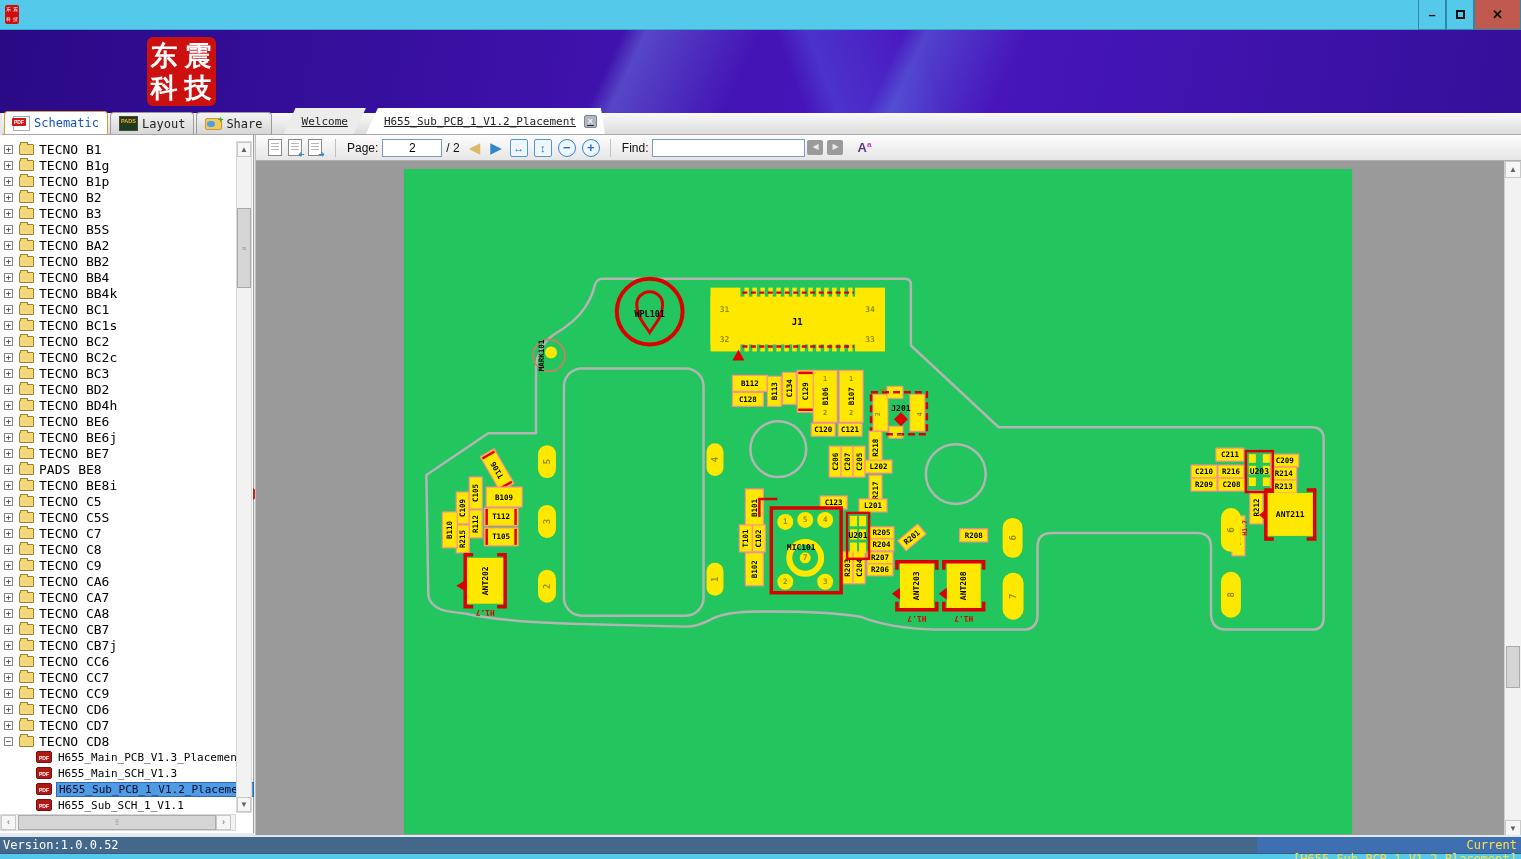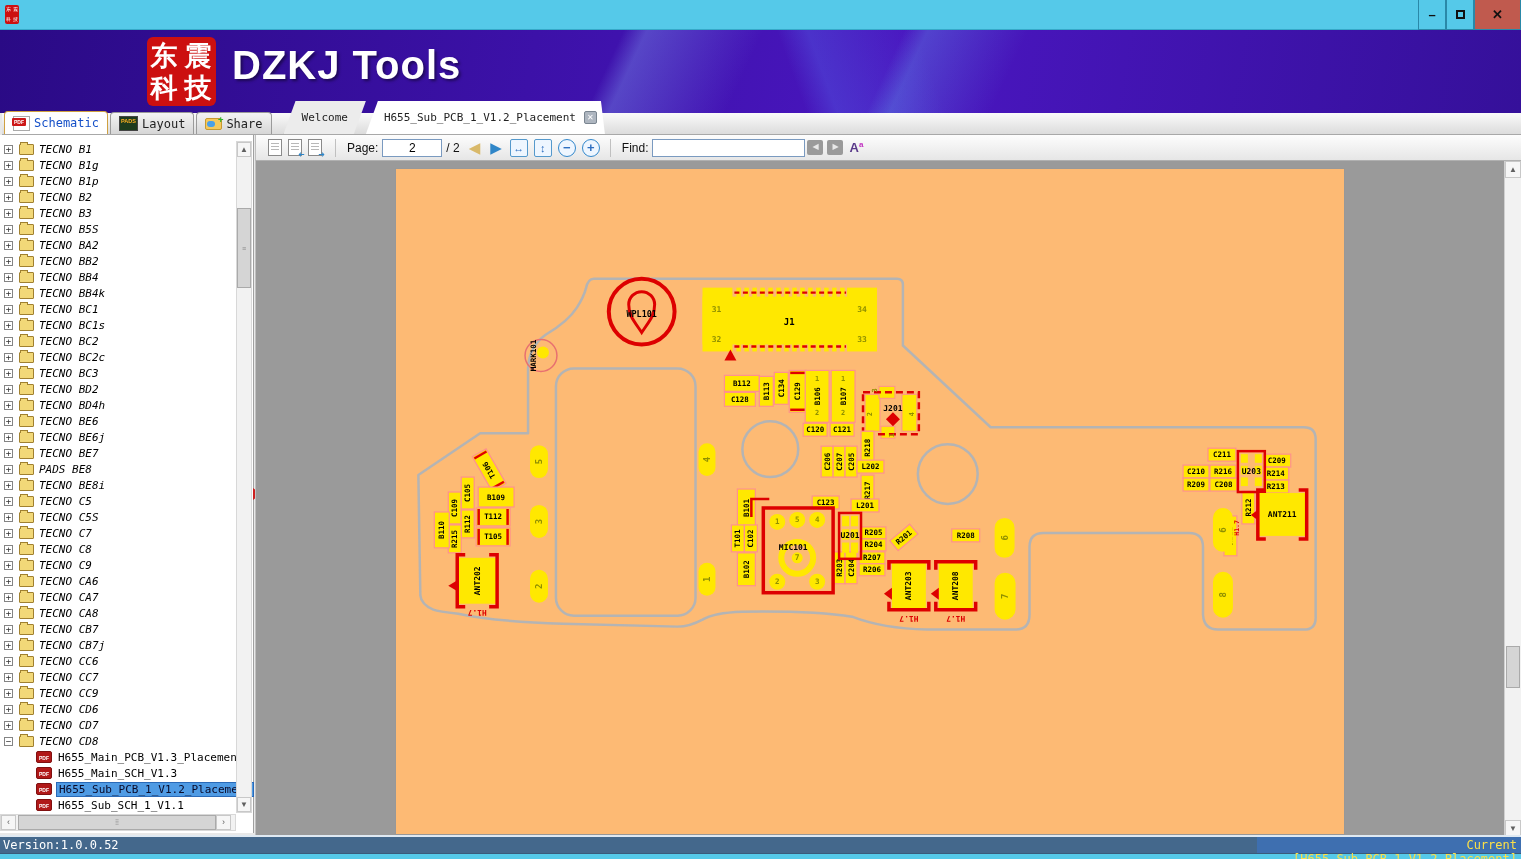--- a/index.html
+++ b/index.html
@@ -43,36 +43,36 @@
   .pdf-tabicon { width:17px; height:15px; position:relative; background:#fff; border:1px solid #aaa; }
   .pdf-badge { position:absolute; left:-2px; top:1px; background:#cc1818; color:#fff; font-size:5px; font-weight:bold;
                padding:1px 2px; border-radius:1px; font-family:"Liberation Sans",sans-serif; }
   .pads-tabicon { width:19px; height:15px; background:#1d3b1d; border:1px solid #444; color:#ffb020; font-size:5.5px;
                   font-weight:bold; text-align:center; line-height:8px; font-family:"Liberation Sans",sans-serif; }
   .pads-lines { height:4px; background:repeating-linear-gradient(90deg,#39c039 0 2px,#1d3b1d 2px 4px); }
   .share-tabicon { width:17px; height:12px; background:#f6c95c; border:1px solid #c79a30; border-radius:2px; position:relative; }
   .share-cloud { position:absolute; left:1px; top:2px; width:8px; height:6px; background:#4aa0e8; border-radius:3px; }
   .share-plus { position:absolute; right:-2px; top:-5px; color:#2bb52b; font-size:9px; font-weight:bold; }
   .doctabs { display:flex; margin-left:12px; align-items:flex-end; }
-  .doctab { height:33px; display:flex; align-items:center; padding:0 18px; font-size:11px; color:#222;
+  .doctab { height:26px; display:flex; align-items:center; padding:0 18px; font-size:11px; color:#222;
             font-family:"DejaVu Sans Mono", monospace; background:#ececec;
-            clip-path:polygon(12px 0, 100% 0, calc(100% - 12px) 100%, 0 100%); filter:drop-shadow(0 0 1px #909090); }
+            clip-path:polygon(12px 0, 100% 0, calc(100% - 12px) 100%, 0 100%); filter:drop-shadow(0 0 1px #909090);text-decoration:underline; }
   .doctab.active { background:#ffffff; clip-path:polygon(12px 0, calc(100% - 4px) 0, 100% 100%, 0 100%); padding-right:8px; }
   .doc-close { width:13px; height:13px; margin-left:8px; background:#aeb6c0; border:1px solid #7a8590; color:#fff;
                font-size:8px; line-height:11px; text-align:center; border-radius:2px; font-family:"Liberation Sans",sans-serif; }
 
   
   .sidebar { position:absolute; left:0; top:135px; width:254px; height:698px; background:#ffffff; border-right:1px solid #a0a0a0; }
   .tree { position:absolute; left:0; top:6px; width:236px; }
   .tree-row { height:16px; display:flex; align-items:center; white-space:nowrap; overflow:hidden; }
   .expbox { width:9px; height:9px; border:1px solid #848484; margin-left:4px; flex:0 0 9px; font-size:9px; line-height:6px;
             text-align:center; color:#333; background:#fff; font-family:"DejaVu Sans Mono",monospace; }
   .foldericon { width:15px; height:11px; background:#f2d878; border:1px solid #a08030; border-radius:1px; margin-left:6px; position:relative; flex:0 0 15px;}
   .foldericon::before { content:""; position:absolute; left:0; top:-3px; width:6px; height:2px; background:#f2d878; border:1px solid #a08030; border-bottom:none; }
-  .tree-label { margin-left:5px; font-family:"DejaVu Sans Mono", monospace; font-size:11px; color:#000;font-style:italic; }
+  .tree-label { margin-left:5px; font-family:"DejaVu Sans Mono", monospace; font-size:13px; color:#000; }
   .file-row { height:16px; display:flex; align-items:center; margin-left:36px; white-space:nowrap; }
   .pdficon { width:16px; height:12px; background:#b01818; border-radius:2px; color:#fff; font-size:5px; font-weight:bold;
              text-align:center; line-height:12px; flex:0 0 16px; border:1px solid #801010; }
   .file-label { margin-left:4px; font-family:"DejaVu Sans Mono", monospace; font-size:11px; color:#000; padding:0 2px; }
   .file-row.selected .file-label { background:#4f9be4; border:1px solid #2a6ab8; color:#0a0a28; }
 
   .vscroll { position:absolute; right:1px; top:6px; width:16px; height:672px; background:#f2f2f2; border:1px solid #d8d8d8; }
   .sb-arrow { width:14px; height:15px; background:#f6f6f6; border:1px solid #c8c8c8; color:#606060; font-size:8px;
               text-align:center; line-height:14px; }
   .sb-arrow.down { position:absolute; bottom:0; }
@@ -102,26 +102,26 @@
   .navglyph.back { color:#d9b96a; }
   .navglyph.fwd { color:#2f86c8; }
   .fitbtn { width:18px; height:18px; border:1px solid #5599cc; background:#eef6ff; color:#2f6fc0; font-size:11px;
             text-align:center; line-height:16px; margin:0 3px; border-radius:2px; }
   .zbtn { width:18px; height:18px; border:1px solid #3388cc; background:#eef6ff; color:#2f6fc0; font-size:13px; font-weight:bold;
           text-align:center; line-height:15px; margin:0 3px; border-radius:50%; }
   .findinput { width:153px; height:18px; border:1px solid #7a9ac0; font-size:12px; padding:0 3px; font-family:"Liberation Sans",sans-serif; }
   .searchnav { width:16px; height:15px; background:#9a9a9a; margin:0 2px; border-radius:2px; color:#e8e8e8; font-size:8px;
                text-align:center; line-height:14px; }
   .searchnav:first-of-type { margin-left:8px; }
-  .aa-icon { font-size:13px; font-weight:bold; color:#5a3a8a; margin-left:4px; }
+  .aa-icon { font-size:13px; font-weight:bold; color:#5a3a8a; margin-left:12px; }
   .aa-icon sup { color:#c030c0; font-size:8px; }
 
   
   .viewer { position:absolute; left:0; top:26px; right:0; bottom:-2px; background:#9a9a9a; border-left:1px solid #c0c0c0; overflow:hidden; }
-  .page { position:absolute; left:139px; top:7px; width:950px; height:667px; background:#fdba74; border:1px solid #989898; }
+  .page { position:absolute; left:147px; top:7px; width:950px; height:667px; background:#22c55e; border:1px solid #989898; }
   .page svg { width:100%; height:100%; display:block; }
   .viewer-vscroll { position:absolute; right:0; top:0; width:17px; bottom:0; background:#f2f2f2; border-left:1px solid #d0d0d0; }
   .vv-arrow { width:16px; height:17px; background:#f6f6f6; border:1px solid #c8c8c8; color:#606060; font-size:8px;
               text-align:center; line-height:15px; }
   .vv-arrow.down { position:absolute; bottom:0; }
   .vv-thumb { position:absolute; left:1px; top:485px; width:14px; height:42px; background:#d5d5d5; border:1px solid #aaa; }
 
   
   .statusbar { position:absolute; left:0; bottom:0; width:100%; height:24px; }
   .status-light { height:2px; background:#dfe9f2; }
@@ -152,21 +152,20 @@
     </div>
   </div>
 
   <div class="banner">
     <div class="big-logo">
       <span>东</span>
         <span>震</span>
         <span>科</span>
         <span>技</span>
     </div>
-    <div class="appname">DZKJ Tools</div>
   </div>
 
   <div class="tabbar">
     <div class="tooltab active">
       <span class="pdf-tabicon">
           <span class="pdf-badge">PDF</span>
         </span>
       <span>Schematic</span>
     </div>
     <div class="tooltab">

